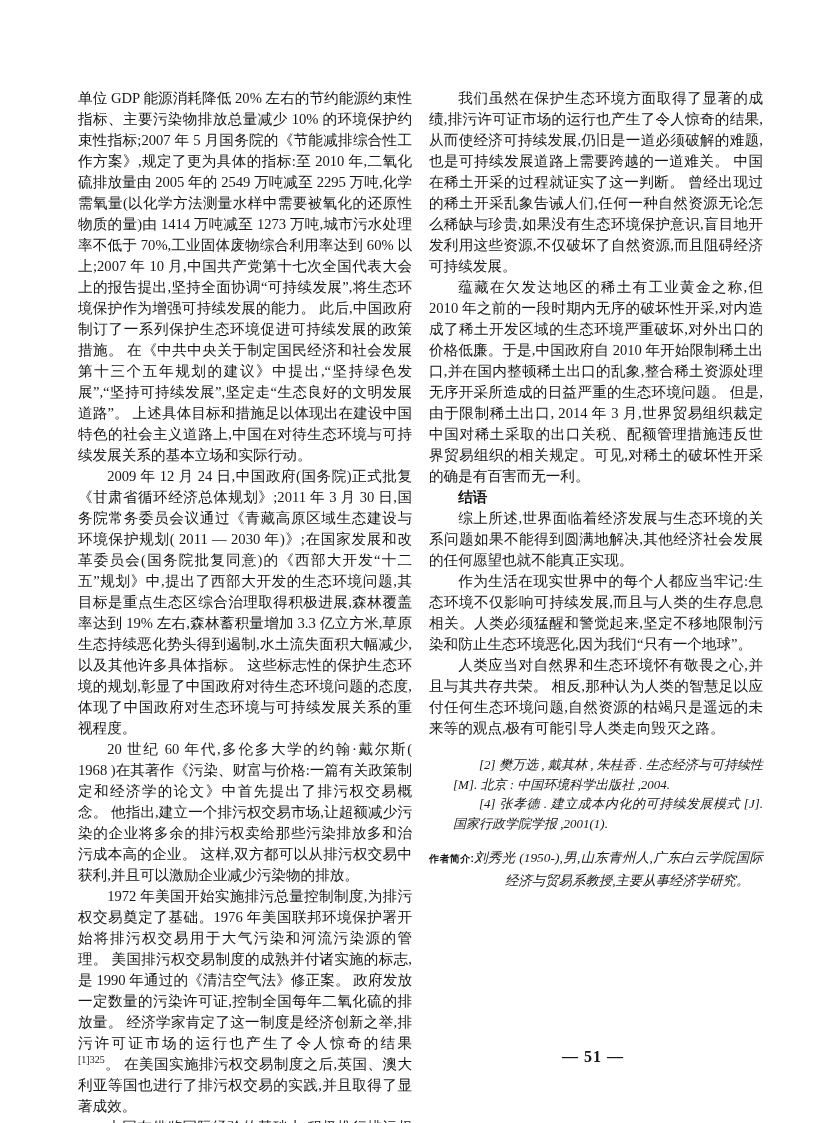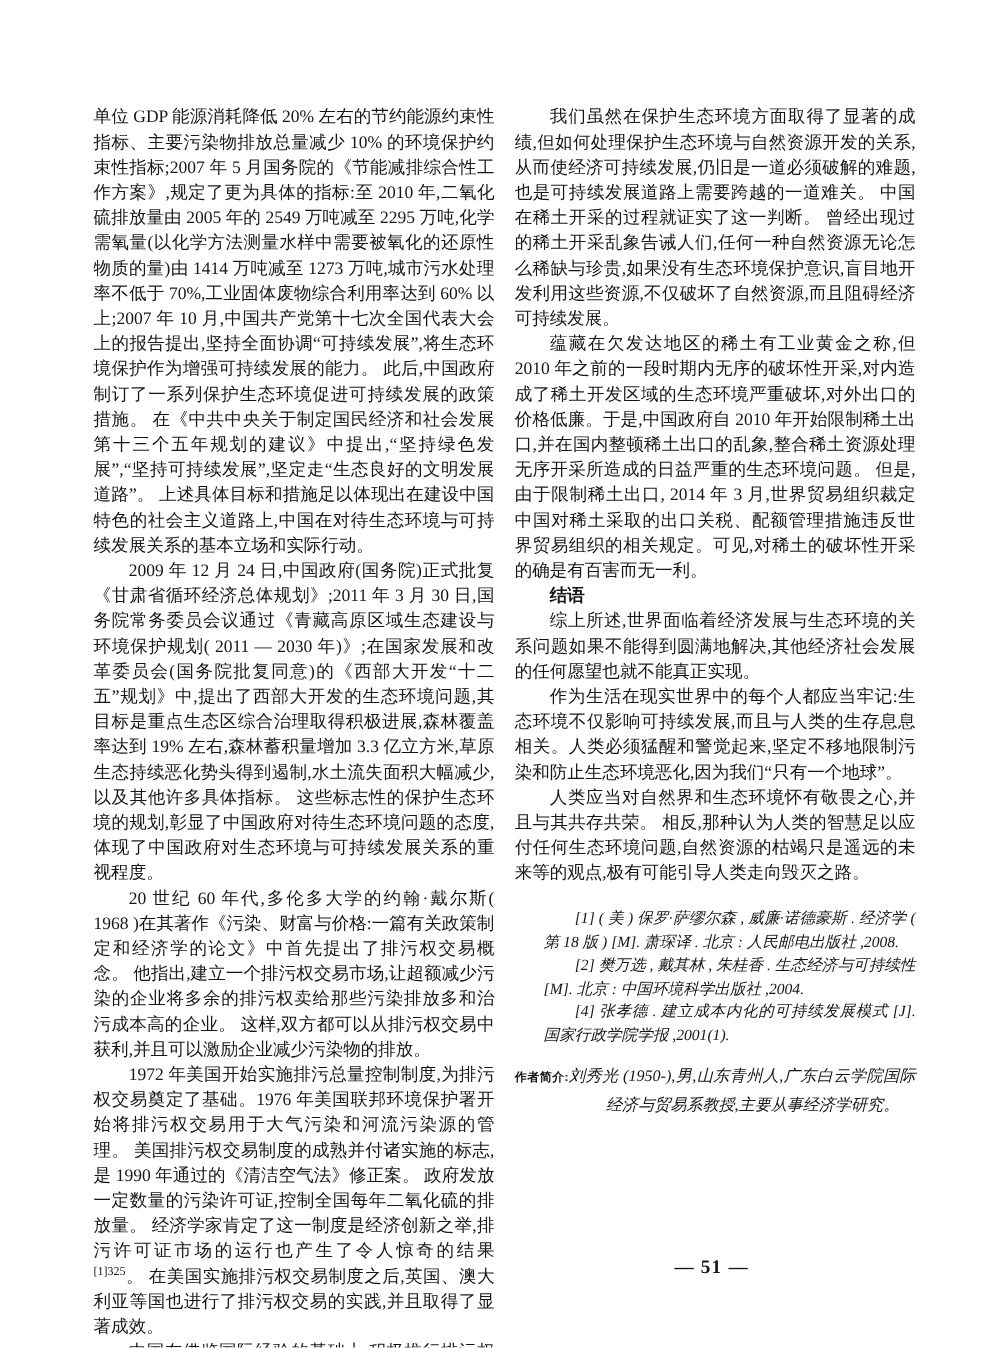--- a/index.html
+++ b/index.html
@@ -108,29 +108,28 @@
 
     <div class="col">
       <p class="cont">单位 GDP 能源消耗降低 20% 左右的节约能源约束性指标、主要污染物排放总量减少 10% 的环境保护约束性指标;2007 年 5 月国务院的《节能减排综合性工作方案》,规定了更为具体的指标:至 2010 年,二氧化硫排放量由 2005 年的 2549 万吨减至 2295 万吨,化学需氧量(以化学方法测量水样中需要被氧化的还原性物质的量)由 1414 万吨减至 1273 万吨,城市污水处理率不低于 70%,工业固体废物综合利用率达到 60% 以上;2007 年 10 月,中国共产党第十七次全国代表大会上的报告提出,坚持全面协调“可持续发展”,将生态环境保护作为增强可持续发展的能力。 此后,中国政府制订了一系列保护生态环境促进可持续发展的政策措施。 在《中共中央关于制定国民经济和社会发展第十三个五年规划的建议》中提出,“坚持绿色发展”,“坚持可持续发展”,坚定走“生态良好的文明发展道路”。 上述具体目标和措施足以体现出在建设中国特色的社会主义道路上,中国在对待生态环境与可持续发展关系的基本立场和实际行动。</p>
       <p>2009 年 12 月 24 日,中国政府(国务院)正式批复《甘肃省循环经济总体规划》;2011 年 3 月 30 日,国务院常务委员会议通过《青藏高原区域生态建设与环境保护规划( 2011 — 2030 年)》;在国家发展和改革委员会(国务院批复同意)的《西部大开发“十二五”规划》中,提出了西部大开发的生态环境问题,其目标是重点生态区综合治理取得积极进展,森林覆盖率达到 19% 左右,森林蓄积量增加 3.3 亿立方米,草原生态持续恶化势头得到遏制,水土流失面积大幅减少,以及其他许多具体指标。 这些标志性的保护生态环境的规划,彰显了中国政府对待生态环境问题的态度,体现了中国政府对生态环境与可持续发展关系的重视程度。</p>
       <p>20 世纪 60 年代,多伦多大学的约翰·戴尔斯( 1968 )在其著作《污染、财富与价格:一篇有关政策制定和经济学的论文》中首先提出了排污权交易概念。 他指出,建立一个排污权交易市场,让超额减少污染的企业将多余的排污权卖给那些污染排放多和治污成本高的企业。 这样,双方都可以从排污权交易中获利,并且可以激励企业减少污染物的排放。</p>
       <p><span>1972 年美国开始实施排污总量控制制度,为排污权交易奠定了基础。1976 年美国联邦环境保护署开始将排污权交易用于大气污染和河流污染源的管理。 美国排污权交易制度的成熟并付诸实施的标志,是 1990 年通过的《清洁空气法》修正案。 政府发放一定数量的污染许可证,控制全国每年二氧化硫的排放量。 经济学家肯定了这一制度是经济创新之举,排污许可证市场的运行也产生了令人惊奇的结果 </span><sup class="cite">[1]325</sup><span>。 在美国实施排污权交易制度之后,英国、澳大利亚等国也进行了排污权交易的实践,并且取得了显著成效。</span></p>
       <p>中国在借鉴国际经验的基础上,积极推行排污权交</p>
     </div>
 
     <div class="col">
-      <p>我们虽然在保护生态环境方面取得了显著的成绩,但如何处理保护生态环境与自然资源开发的关系,从而使经济可持续发展,仍旧是一道必须破解的难题,也是可持续发展道路上需要跨越的一道难关。 中国在稀土开采的过程就证实了这一判断。 曾经出现过的稀土开采乱象告诫人们,任何一种自然资源无论怎么稀缺与珍贵,如果没有生态环境保护意识,盲目地开发利用这些资源,不仅破坏了自然资源,而且阻碍经济可持续发展。</p>
+      <p>我们虽然在保护生态环境方面取得了显著的成绩,排污许可证市场的运行也产生了令人惊奇的结果,从而使经济可持续发展,仍旧是一道必须破解的难题,也是可持续发展道路上需要跨越的一道难关。 中国在稀土开采的过程就证实了这一判断。 曾经出现过的稀土开采乱象告诫人们,任何一种自然资源无论怎么稀缺与珍贵,如果没有生态环境保护意识,盲目地开发利用这些资源,不仅破坏了自然资源,而且阻碍经济可持续发展。</p>
       <p>蕴藏在欠发达地区的稀土有工业黄金之称,但 2010 年之前的一段时期内无序的破坏性开采,对内造成了稀土开发区域的生态环境严重破坏,对外出口的价格低廉。于是,中国政府自 2010 年开始限制稀土出口,并在国内整顿稀土出口的乱象,整合稀土资源处理无序开采所造成的日益严重的生态环境问题。 但是,由于限制稀土出口, 2014 年 3 月,世界贸易组织裁定中国对稀土采取的出口关税、配额管理措施违反世界贸易组织的相关规定。可见,对稀土的破坏性开采的确是有百害而无一利。</p>
       <p class="section-heading">结语</p>
       <p>综上所述,世界面临着经济发展与生态环境的关系问题如果不能得到圆满地解决,其他经济社会发展的任何愿望也就不能真正实现。</p>
       <p>作为生活在现实世界中的每个人都应当牢记:生态环境不仅影响可持续发展,而且与人类的生存息息相关。人类必须猛醒和警觉起来,坚定不移地限制污染和防止生态环境恶化,因为我们“只有一个地球”。</p>
       <p>人类应当对自然界和生态环境怀有敬畏之心,并且与其共存共荣。 相反,那种认为人类的智慧足以应付任何生态环境问题,自然资源的枯竭只是遥远的未来等的观点,极有可能引导人类走向毁灭之路。</p>
 
       <div class="refs">
-        <p class="ref-item"><span class="ref-marker">[1]</span> <span>( 美 ) 保罗·萨缪尔森 , 威廉·诺德豪斯 . 经济学 ( 第 18 版 ) [M]. 萧琛译 . 北京 : 人民邮电出版社 ,2008.</span></p>
         <p class="ref-item"><span class="ref-marker">[2]</span> <span>樊万选 , 戴其林 , 朱桂香 . 生态经济与可持续性 [M]. 北京 : 中国环境科学出版社 ,2004.</span></p>
         <p class="ref-item"><span class="ref-marker">[4]</span> <span>张孝德 . 建立成本内化的可持续发展模式 [J]. 国家行政学院学报 ,2001(1).</span></p>
       </div>
 
       <div class="author">
         <span class="author-label">作者简介:</span><span class="author-text">刘秀光 (1950-),男,山东青州人,广东白云学院国际经济与贸易系教授,主要从事经济学研究。</span>
       </div>
 
     </div>
 

